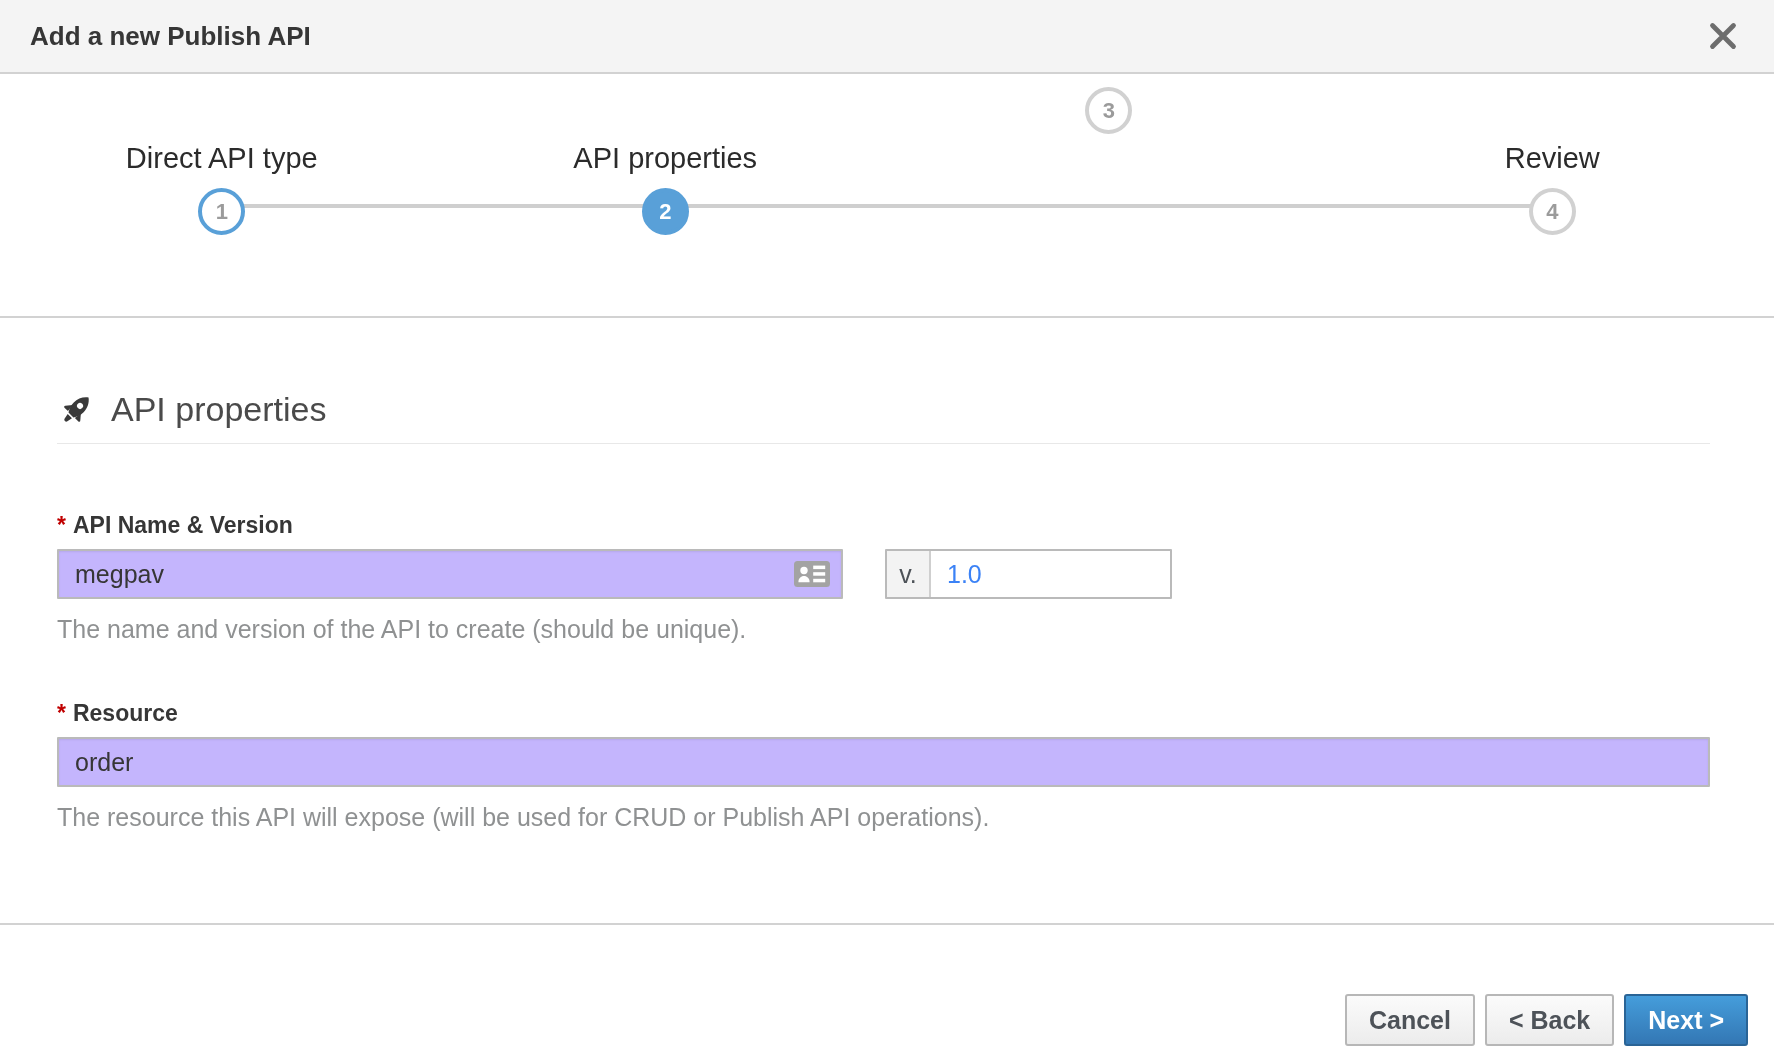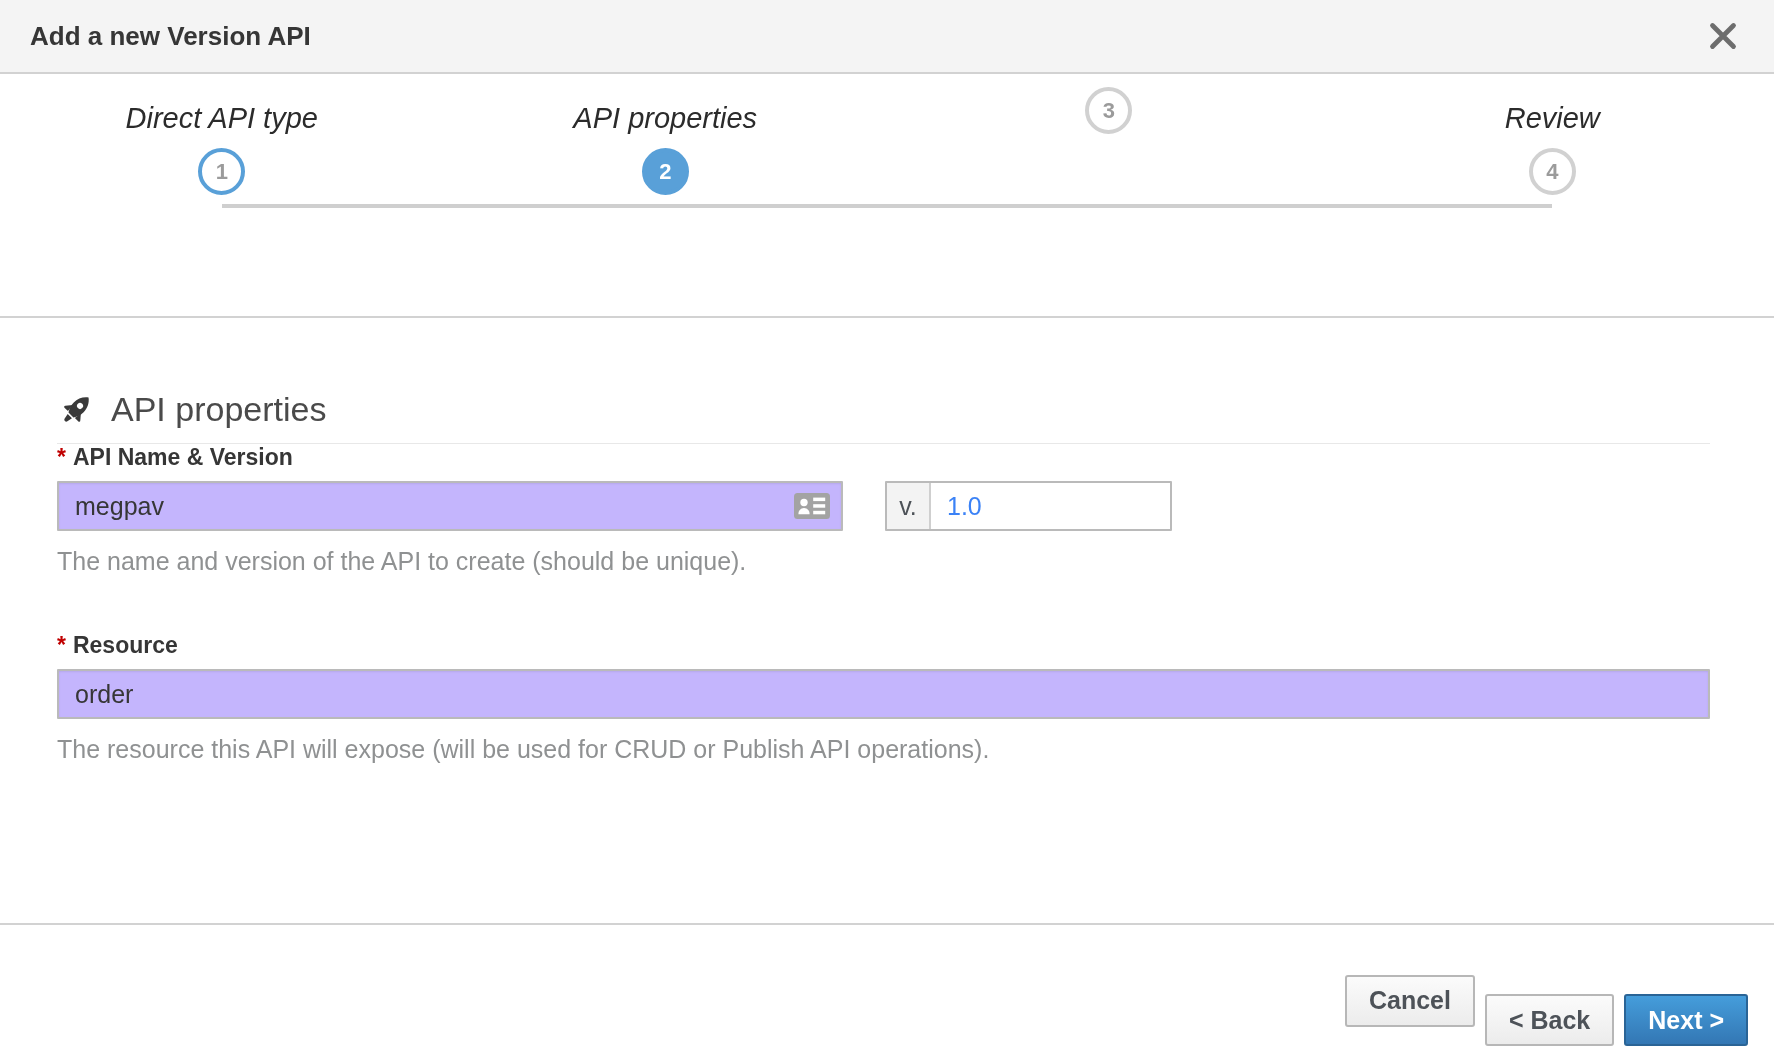--- a/index.html
+++ b/index.html
@@ -12,36 +12,36 @@
   
   .modal-header { height:74px; flex:0 0 74px; background:#f4f4f4; border-bottom:2px solid #d2d2d2;
                   display:flex; align-items:center; justify-content:space-between; padding:0 30px; }
   .modal-title { font-size:26px; font-weight:bold; color:#363636; }
   .close-btn { background:none; border:none; cursor:pointer; padding:4px; line-height:0; }
 
   
   .steps { position:relative; height:244px; flex:0 0 244px; border-bottom:2px solid #d2d2d2; display:flex; background:#fff; }
   .connector { position:absolute; left:12.5%; right:12.5%; top:130px; height:4px; background:#cfcfcf; }
   .step { flex:1; display:flex; flex-direction:column; align-items:center; position:relative; z-index:1; cursor:pointer; }
-  .step-label { margin-top:28px; font-size:29px; color:#2b2b2b;font-style:italic; }
+  .step-label { margin-top:68px; font-size:29px; color:#2b2b2b; }
   .step-circle { margin-top:13px; width:47px; height:47px; border-radius:50%; background:#fff;
                  display:flex; align-items:center; justify-content:center;
                  font-size:22px; font-weight:bold; }
   .step-circle.visited  { border:4px solid #59a0d8; color:#9b9b9b; }
   .step-circle.active   { border:4px solid #59a0d8; background:#59a0d8; color:#fff; }
   .step-circle.upcoming { border:4px solid #d1d1d1; color:#9b9b9b; }
 
   
   .content { flex:1 1 auto; padding:0 64px 0 57px; }
   .section-heading { margin-top:72px; display:flex; align-items:center; gap:16px;
                      padding-bottom:14px; border-bottom:1px solid #e8e8e8;
                      font-size:34px; color:#4a4a4a; }
   .rocket { line-height:0; }
 
-  .form-group { }
+  .form-group { margin-top:68px; }
   .form-group.second { margin-top:56px; }
   .control-label { font-size:23px; font-weight:bold; color:#363636; }
   .required { color:#c00000; margin-right:7px; font-weight:bold; }
 
   .input-row { margin-top:10px; display:flex; align-items:flex-start; }
   .name-wrap { position:relative; width:786px; }
   input.text { width:100%; height:50px; border:2px solid #bababa; border-radius:1px;
                font-family:inherit; font-size:25px; color:#363636; padding:0 16px;
                background:#c4b5fd; box-shadow:inset 0 1px 2px rgba(0,0,0,.08); outline:none; }
   .card-icon { position:absolute; right:13px; top:12px; line-height:0; }
@@ -52,34 +52,34 @@
   .addon { flex:0 0 44px; background:#f3f3f3; border-right:2px solid #cfcfcf;
            display:flex; align-items:center; justify-content:center;
            font-size:25px; color:#4d5258; }
   .version-group input { border:none; flex:1 1 auto; min-width:0; font-family:inherit;
                          font-size:25px; color:#3b82f6; padding:0 16px; outline:none; background:#fff; }
 
   .help { margin-top:16px; font-size:25px; color:#8f9192; }
 
   
   .modal-footer { flex:0 0 113px; border-top:2px solid #d2d2d2; display:flex;
-                  justify-content:flex-end; align-items:center; padding:30px 26px 0 0; }
+                  justify-content:flex-end; align-items:flex-end; padding:30px 26px 0 0; }
   .btn { height:52px; padding:0 22px; font-size:25px; font-weight:bold; border-radius:3px;
          font-family:inherit; cursor:pointer; }
   .btn-default { color:#4d5258; background:linear-gradient(to bottom,#fbfbfb,#ececec); border:2px solid #b7b7b7; }
   .btn + .btn { margin-left:10px;margin-top:39px; }
   .btn-primary { color:#fff; background:linear-gradient(to bottom,#459ddb,#3377b4); border:2px solid #2a6496; margin-left:13px; }
 </style>
 </head>
 <body>
 
 <div class="modal">
 
   <div class="modal-header">
-    <div class="modal-title">Add a new Version API</div>
+    <div class="modal-title">Add a new Publish API</div>
     <button class="close-btn">
       <span>
         <svg width="34" height="34" viewBox="0 0 24 24">
           <path d="M4.6 4.6 L19.4 19.4 M19.4 4.6 L4.6 19.4" stroke="#6d6d6d" stroke-width="3.4" stroke-linecap="round" fill="none"></path>
         </svg>
       </span>
     </button>
   </div>
 
   <div class="steps">

